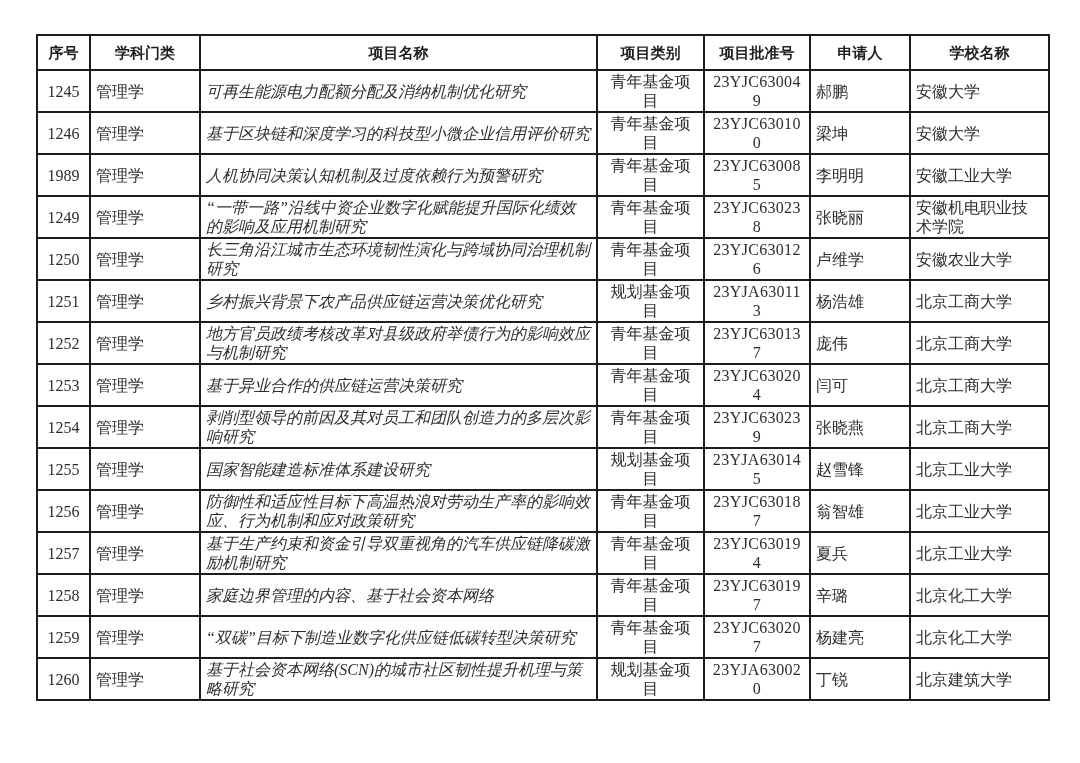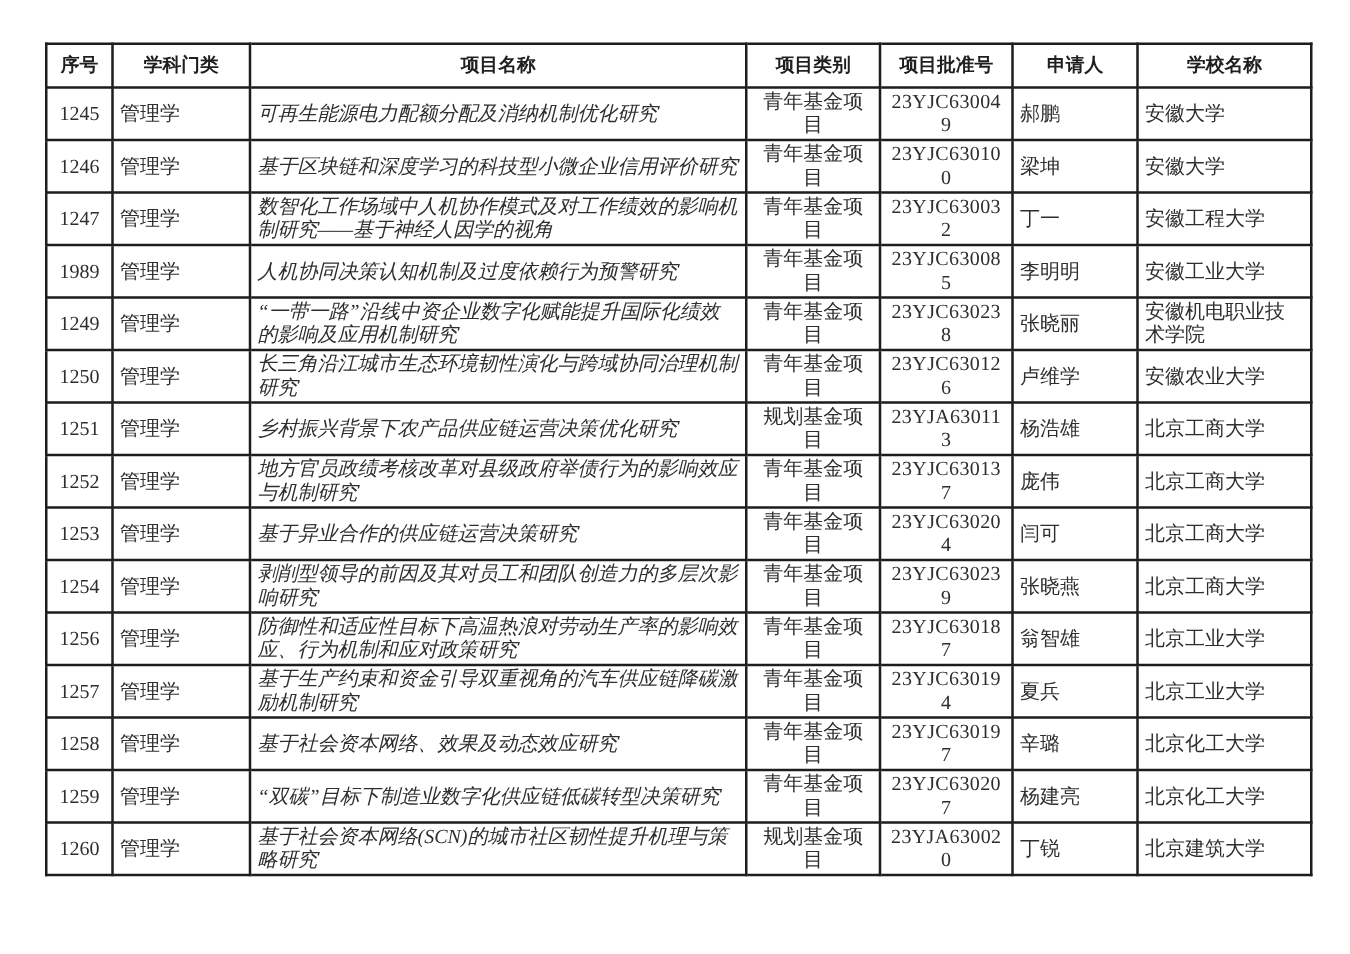--- a/index.html
+++ b/index.html
@@ -92,29 +92,20 @@
         <tr>
           <td class="col-index">1246</td>
           <td class="col-discipline">管理学</td>
           <td class="col-project-name">基于区块链和深度学习的科技型小微企业信用评价研究</td>
           <td class="col-category">青年基金项目</td>
           <td class="col-approval-no">23YJC630100</td>
           <td class="col-applicant">梁坤</td>
           <td class="col-school">安徽大学</td>
         </tr>
         <tr>
-          <td class="col-index">1247</td>
-          <td class="col-discipline">管理学</td>
-          <td class="col-project-name">数智化工作场域中人机协作模式及对工作绩效的影响机制研究——基于神经人因学的视角</td>
-          <td class="col-category">青年基金项目</td>
-          <td class="col-approval-no">23YJC630032</td>
-          <td class="col-applicant">丁一</td>
-          <td class="col-school">安徽工程大学</td>
-        </tr>
-        <tr>
           <td class="col-index">1989</td>
           <td class="col-discipline">管理学</td>
           <td class="col-project-name">人机协同决策认知机制及过度依赖行为预警研究</td>
           <td class="col-category">青年基金项目</td>
           <td class="col-approval-no">23YJC630085</td>
           <td class="col-applicant">李明明</td>
           <td class="col-school">安徽工业大学</td>
         </tr>
         <tr>
           <td class="col-index">1249</td>
@@ -164,41 +155,50 @@
         <tr>
           <td class="col-index">1254</td>
           <td class="col-discipline">管理学</td>
           <td class="col-project-name">剥削型领导的前因及其对员工和团队创造力的多层次影响研究</td>
           <td class="col-category">青年基金项目</td>
           <td class="col-approval-no">23YJC630239</td>
           <td class="col-applicant">张晓燕</td>
           <td class="col-school">北京工商大学</td>
         </tr>
         <tr>
+          <td class="col-index">1255</td>
+          <td class="col-discipline">管理学</td>
+          <td class="col-project-name">国家智能建造标准体系建设研究</td>
+          <td class="col-category">规划基金项目</td>
+          <td class="col-approval-no">23YJA630145</td>
+          <td class="col-applicant">赵雪锋</td>
+          <td class="col-school">北京工业大学</td>
+        </tr>
+        <tr>
           <td class="col-index">1256</td>
           <td class="col-discipline">管理学</td>
           <td class="col-project-name">防御性和适应性目标下高温热浪对劳动生产率的影响效应、行为机制和应对政策研究</td>
           <td class="col-category">青年基金项目</td>
           <td class="col-approval-no">23YJC630187</td>
           <td class="col-applicant">翁智雄</td>
           <td class="col-school">北京工业大学</td>
         </tr>
         <tr>
           <td class="col-index">1257</td>
           <td class="col-discipline">管理学</td>
           <td class="col-project-name">基于生产约束和资金引导双重视角的汽车供应链降碳激励机制研究</td>
           <td class="col-category">青年基金项目</td>
           <td class="col-approval-no">23YJC630194</td>
           <td class="col-applicant">夏兵</td>
           <td class="col-school">北京工业大学</td>
         </tr>
         <tr>
           <td class="col-index">1258</td>
           <td class="col-discipline">管理学</td>
-          <td class="col-project-name">基于社会资本网络、效果及动态效应研究</td>
+          <td class="col-project-name">家庭边界管理的内容、基于社会资本网络</td>
           <td class="col-category">青年基金项目</td>
           <td class="col-approval-no">23YJC630197</td>
           <td class="col-applicant">辛璐</td>
           <td class="col-school">北京化工大学</td>
         </tr>
         <tr>
           <td class="col-index">1259</td>
           <td class="col-discipline">管理学</td>
           <td class="col-project-name">“双碳”目标下制造业数字化供应链低碳转型决策研究</td>
           <td class="col-category">青年基金项目</td>

